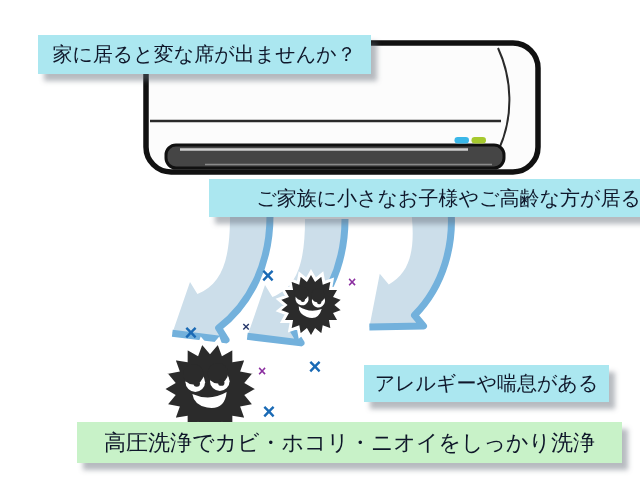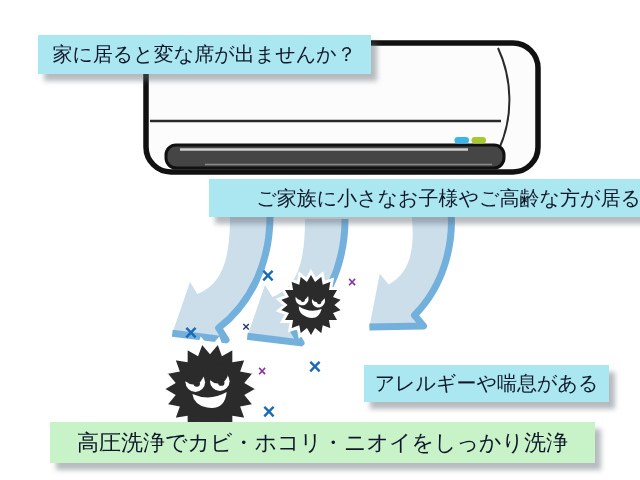--- a/index.html
+++ b/index.html
@@ -3,21 +3,21 @@
 <meta charset="utf-8">
 <style>
   html,body{margin:0;padding:0;background:#ffffff;}
   .stage{position:relative;width:640px;height:480px;background:#ffffff;overflow:hidden;
          font-family:"Liberation Sans","DejaVu Sans",sans-serif;}
   .stage svg{position:absolute;left:0;top:0;}
   .callout{position:absolute;box-sizing:border-box;color:#0f172a;text-align:center;
            white-space:nowrap;overflow:hidden;z-index:10;
            box-shadow:6px 7px 5px rgba(95,105,115,0.45);}
   .cyan{background:#abe7f0;}
-  .green{background:#c8f2c8;}
+  .green{background:#c8f2c8;margin-left:27px;}
   .lbl-question {left:38px; top:35px; width:333px;height:39px;line-height:39px;font-size:20px;}
   .lbl-family   {left:209px;top:179px;width:479px;height:38px;line-height:38px;font-size:20px;}
   .lbl-pet      {left:22px; top:246px;width:203px;height:37px;line-height:37px;font-size:20px;}
   .lbl-allergy  {left:364px;top:337px;width:245px;height:37px;line-height:37px;font-size:20px;margin-top:28px;}
   .lbl-solution {left:50px; top:422px;width:545px;height:41px;line-height:41px;font-size:22px;}
   #crosses{position:absolute;left:0;top:0;width:640px;height:480px;z-index:5;pointer-events:none;}
   .cross{position:absolute;font-weight:bold;transform:translate(-50%,-50%);line-height:1;}
 </style>
 </head>
 <body>

